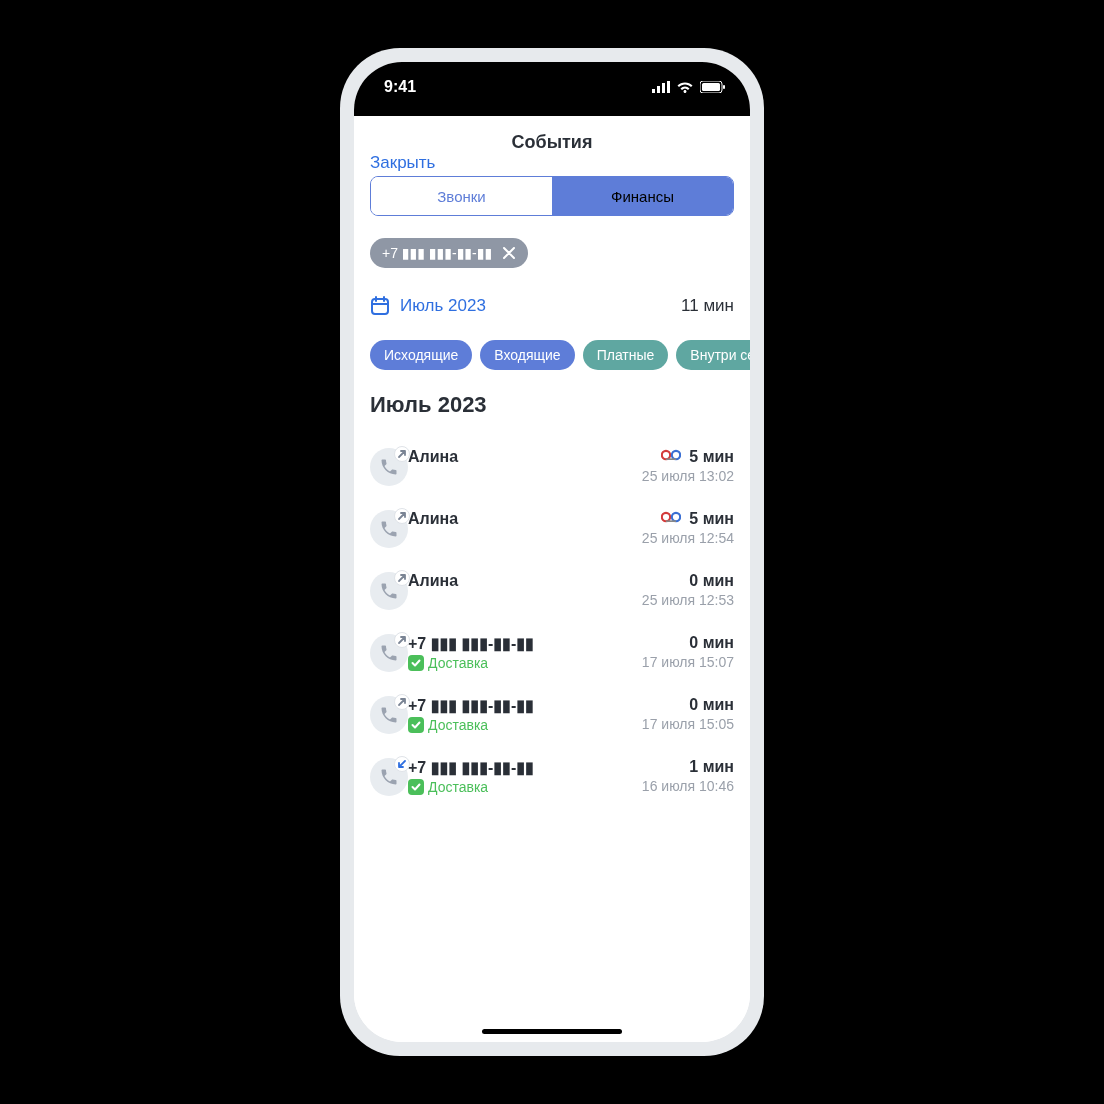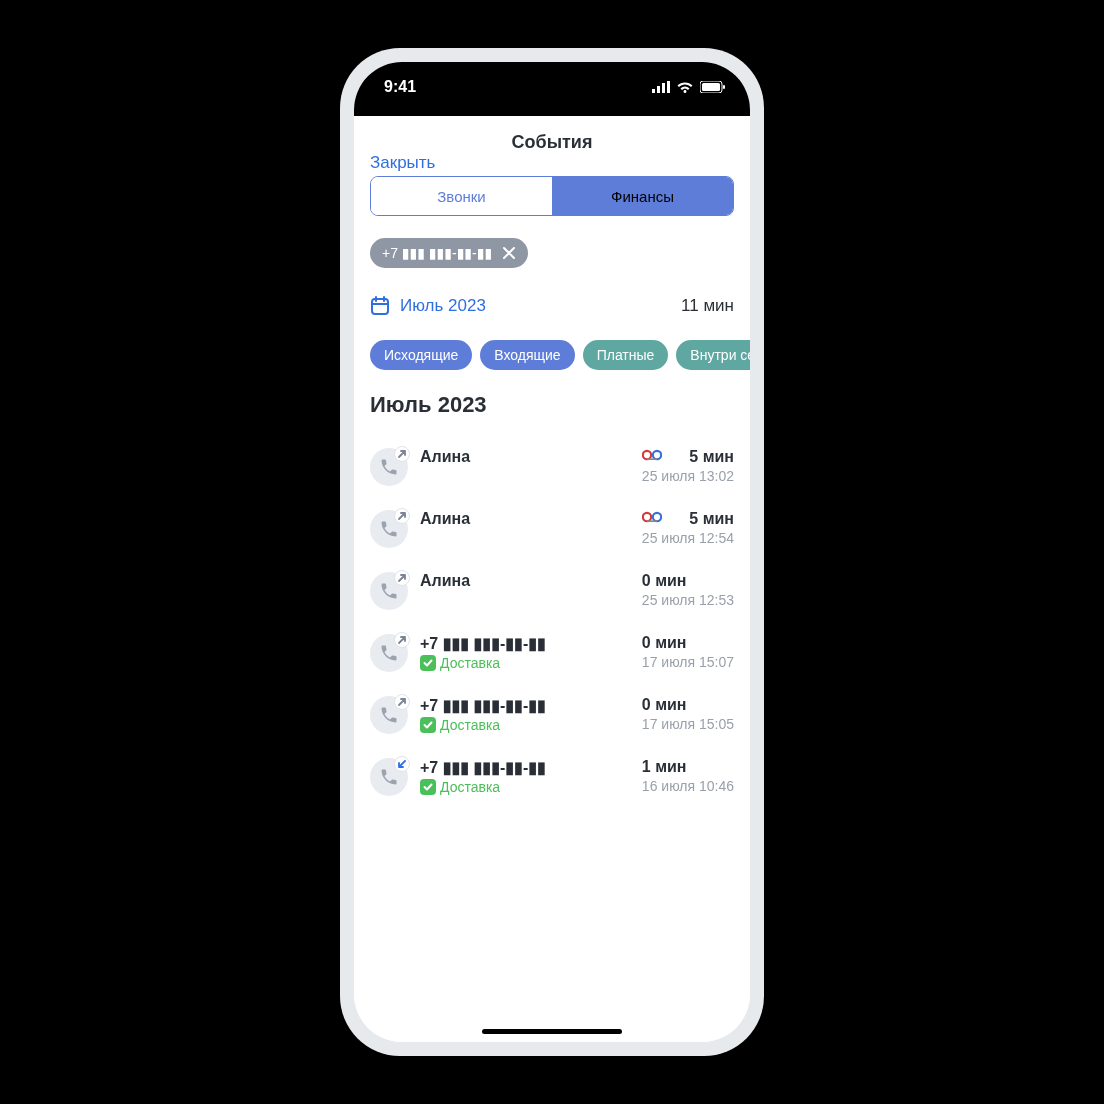--- a/index.html
+++ b/index.html
@@ -127,21 +127,20 @@
   
   .section-title {
     font-size: 22px; font-weight: 700; color:#2a2f37;
     margin-top: 22px;
   }
   
   .list { margin-top: 18px; }
   .row {
     display:flex; align-items:flex-start;
     padding: 12px 0;
-    gap: 12px;
   }
   .call-icon {
     position: relative;
     width: 38px; height: 38px;
     border-radius: 50%;
     background: #e8ecf0;
     display:flex; align-items:center; justify-content:center;
     flex: none;
   }
   .call-icon .badge {
@@ -155,21 +154,21 @@
   }
   .row-mid { flex:1; }
   .row-name { font-size: 16px; font-weight: 600; color:#2a2f37; }
   .row-sub { display:flex; align-items:center; gap:4px; margin-top:2px; }
   .row-sub .check {
     width:16px; height:16px; background:#4bbf5a; border-radius:4px;
     display:flex; align-items:center; justify-content:center;
   }
   .row-sub .sub-text { font-size: 14px; color:#4bbf5a; }
   .row-right { text-align:right; }
-  .row-dur-line { display:flex; align-items:center; justify-content:space-between; gap:8px; }
+  .row-dur-line { display:flex; align-items:center; justify-content:flex-end; gap:8px; }
   .row-dur { font-size: 16px; font-weight:600; color:#2a2f37; }
   .vm-icon { width:20px; height:14px; }
   .row-ts { font-size: 14px; color:#9aa0aa; margin-top:2px; }
   .home-indicator {
     position:absolute; bottom:8px; left:50%; transform:translateX(-50%);
     width:140px; height:5px; background:#000; border-radius:3px;
   }
 </style>
 </head>
 <body>

